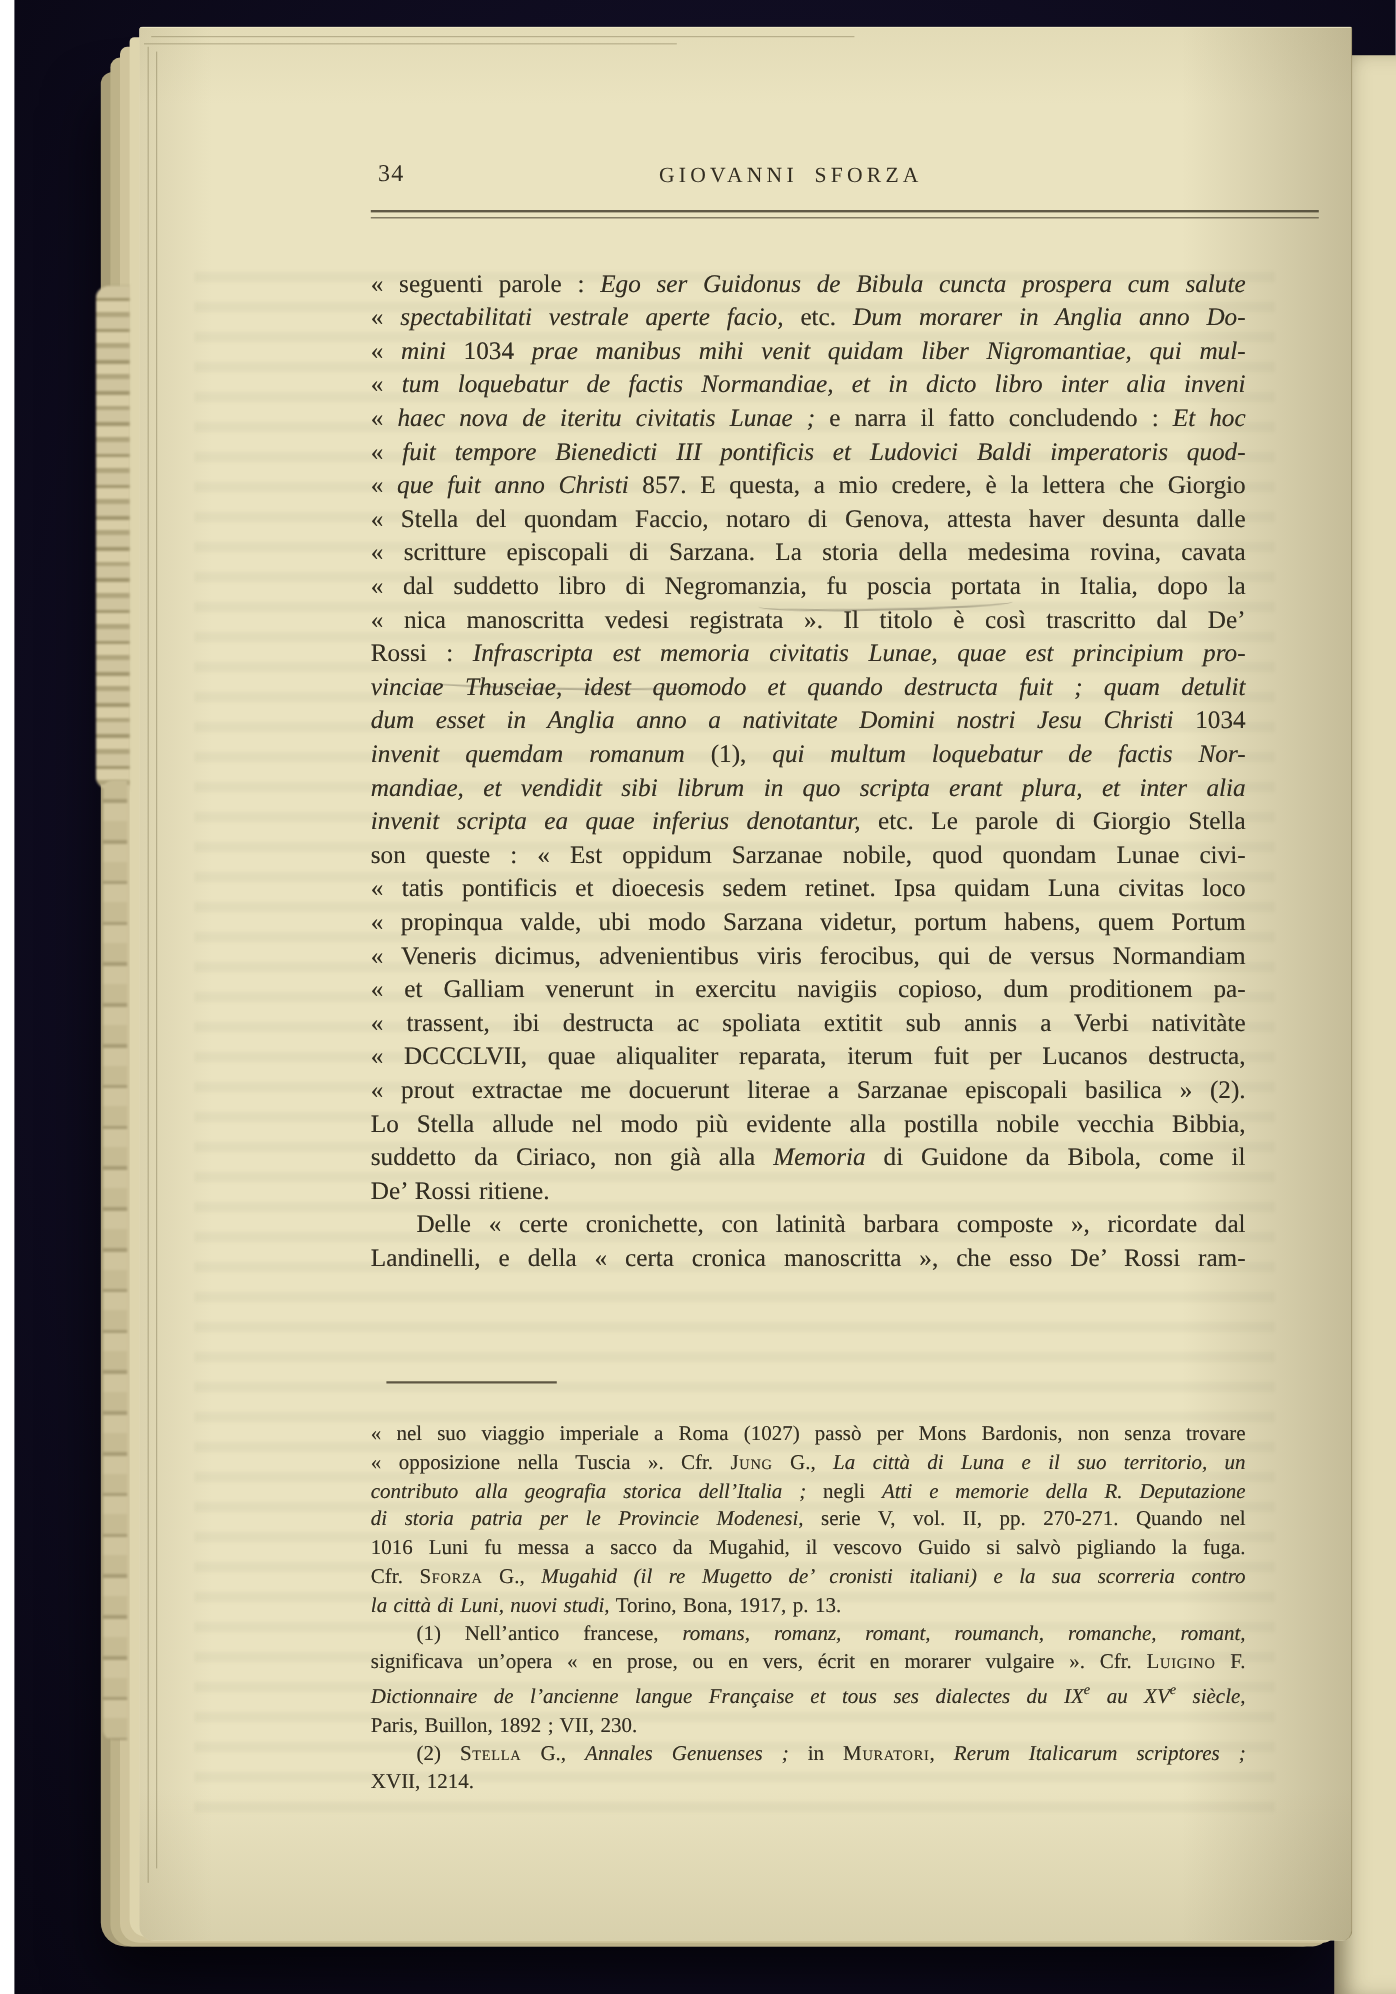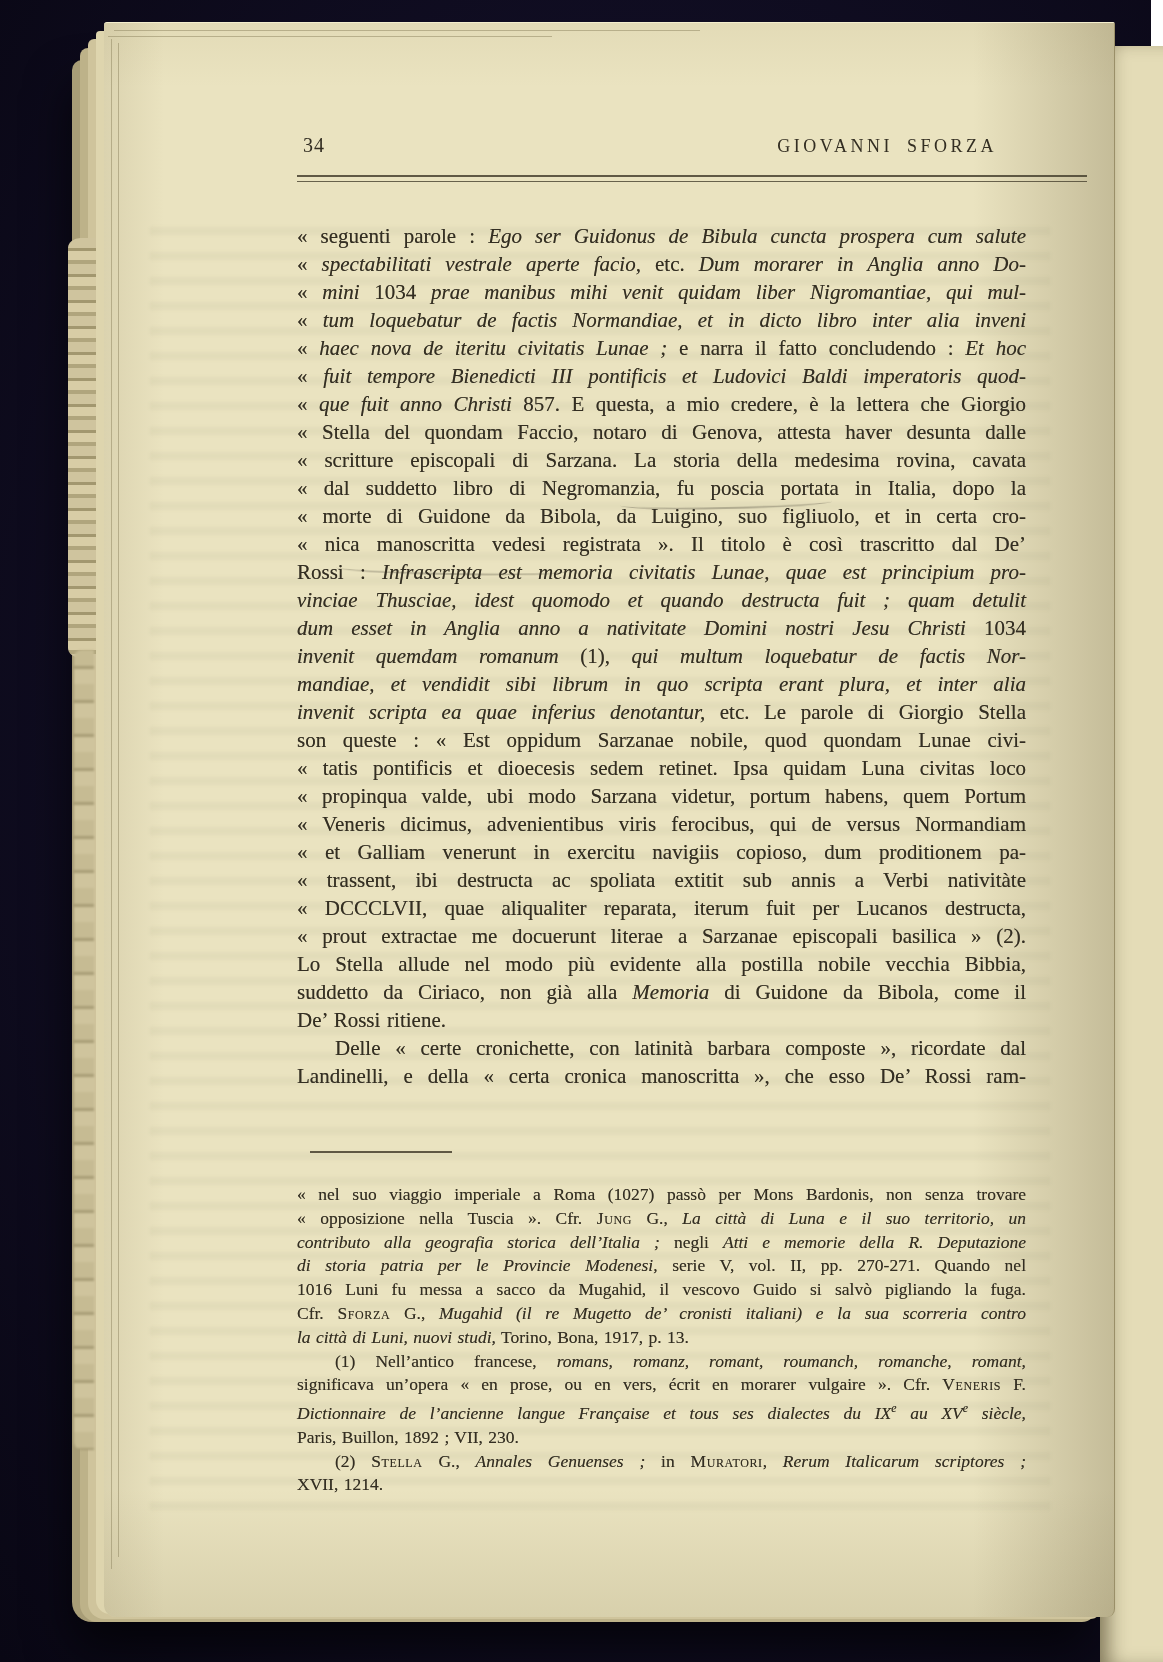--- a/index.html
+++ b/index.html
@@ -1,17 +1,17 @@
 <!DOCTYPE html>
 <html><head>
 <meta charset="utf-8">
 <style>
   html,body{margin:0;padding:0;}
   body{width:1163px;height:1662px;overflow:hidden;font-family:"Liberation Serif","DejaVu Serif",serif;}
-  .scene{position:absolute;left:0;top:0;width:1151px;height:1662px;
+  .scene{position:absolute;left:12px;top:0;width:1151px;height:1662px;
     background:radial-gradient(ellipse at 55% 45%, #16122c 0%, #100d22 55%, #090714 100%);}
   
   .sheet{position:absolute;}
   .s0{left:72px;top:60px;width:1018px;height:1562px;background:#a89d77;border-radius:10px 4px 16px 20px;
       box-shadow:0 26px 46px rgba(0,0,0,0.65);}
   .s1{left:80px;top:48px;width:1016px;height:1574px;background:#bdb289;border-radius:8px 4px 14px 18px;}
   .s2{left:88px;top:39px;width:1014px;height:1580px;background:#cfc49c;border-radius:6px 3px 12px 16px;}
   .s3{left:96px;top:31px;width:1012px;height:1583px;background:#ded5ae;border-radius:4px 3px 10px 14px;}
   
   .deckle{position:absolute;left:68px;top:238px;width:28px;height:420px;
@@ -40,21 +40,21 @@
   .bleed{position:absolute;left:150px;top:210px;width:900px;height:1300px;pointer-events:none;
       background:repeating-linear-gradient(to bottom, rgba(128,132,100,0.0) 0 17px, rgba(128,132,100,0.075) 17px 25px);
       filter:blur(1.4px);}
   
   .squiggle{position:absolute;height:9px;border-bottom:2px solid rgba(98,92,76,0.38);border-radius:50%;filter:blur(0.4px);}
   .sq1{left:620px;top:498px;width:212px;transform:rotate(-1.2deg);}
   .sq2{left:336px;top:564px;width:232px;transform:rotate(1deg);}
   
   .content{position:absolute;left:0;top:0;width:1163px;height:1662px;color:#332e22;}
   .pagenum{position:absolute;left:303px;top:134px;font-size:20px;letter-spacing:1px;}
-  .runtitle{position:absolute;left:297px;top:136px;width:700px;text-align:right;
+  .runtitle{position:absolute;left:297px;top:136px;width:700px;text-align:center;
       font-size:18px;letter-spacing:3.5px;word-spacing:6px;}
   .headrule{position:absolute;left:297px;top:175px;width:790px;height:4px;
       border-top:2px solid rgba(72,66,48,0.85);border-bottom:1px solid rgba(72,66,48,0.8);}
   .bodytext{position:absolute;left:297px;top:222px;width:729px;font-size:21px;line-height:28px;
       word-spacing:1.5px;text-shadow:0 0 0.4px rgba(51,46,34,0.55);}
   .fnrule{position:absolute;left:310px;top:1151px;width:142px;height:0;border-top:2.5px solid rgba(70,64,46,0.85);}
   .footnotes{position:absolute;left:297px;top:1183px;width:729px;font-size:17.5px;line-height:23.8px;
       word-spacing:1px;text-shadow:0 0 0.3px rgba(51,46,34,0.5);}
   .tl{text-align:justify;text-align-last:justify;}
   .tl.nj{text-align:left;text-align-last:left;}
@@ -95,21 +95,20 @@
         <div class="tl"><span>« seguenti parole : </span><span class="it">Ego ser Guidonus de Bibula cuncta prospera cum salute</span></div>
         <div class="tl"><span>« </span><span class="it">spectabilitati vestrale aperte facio,</span><span> etc. </span><span class="it">Dum morarer in Anglia anno Do-</span></div>
         <div class="tl"><span>« </span><span class="it">mini</span><span> 1034 </span><span class="it">prae manibus mihi venit quidam liber Nigromantiae, qui mul-</span></div>
         <div class="tl"><span>« </span><span class="it">tum loquebatur de factis Normandiae, et in dicto libro inter alia inveni</span></div>
         <div class="tl"><span>« </span><span class="it">haec nova de iteritu civitatis Lunae ;</span><span> e narra il fatto concludendo : </span><span class="it">Et hoc</span></div>
         <div class="tl"><span>« </span><span class="it">fuit tempore Bienedicti III pontificis et Ludovici Baldi imperatoris quod-</span></div>
         <div class="tl"><span>« </span><span class="it">que fuit anno Christi</span><span> 857. E questa, a mio credere, è la lettera che Giorgio</span></div>
         <div class="tl"><span>« Stella del quondam Faccio, notaro di Genova, attesta haver desunta dalle</span></div>
         <div class="tl"><span>« scritture episcopali di Sarzana. La storia della medesima rovina, cavata</span></div>
         <div class="tl"><span>« dal suddetto libro di Negromanzia, fu poscia portata in Italia, dopo la</span></div>
-        <div class="tl"><span>« morte di Guidone da Bibola, da Luigino, suo figliuolo, et in certa cro-</span></div>
         <div class="tl"><span>« nica manoscritta vedesi registrata ». Il titolo è così trascritto dal De’</span></div>
         <div class="tl"><span>Rossi : </span><span class="it">Infrascripta est memoria civitatis Lunae, quae est principium pro-</span></div>
         <div class="tl"><span class="it">vinciae Thusciae, idest quomodo et quando destructa fuit ; quam detulit</span></div>
         <div class="tl"><span class="it">dum esset in Anglia anno a nativitate Domini nostri Jesu Christi</span><span> 1034</span></div>
         <div class="tl"><span class="it">invenit quemdam romanum</span><span> (1), </span><span class="it">qui multum loquebatur de factis Nor-</span></div>
         <div class="tl"><span class="it">mandiae, et vendidit sibi librum in quo scripta erant plura, et inter alia</span></div>
         <div class="tl"><span class="it">invenit scripta ea quae inferius denotantur,</span><span> etc. Le parole di Giorgio Stella</span></div>
         <div class="tl"><span>son queste : « Est oppidum Sarzanae nobile, quod quondam Lunae civi-</span></div>
         <div class="tl"><span>« tatis pontificis et dioecesis sedem retinet. Ipsa quidam Luna civitas loco</span></div>
         <div class="tl"><span>« propinqua valde, ubi modo Sarzana videtur, portum habens, quem Portum</span></div>
@@ -129,20 +128,20 @@
 
     <div class="footnotes">
         <div class="tl"><span>« nel suo viaggio imperiale a Roma (1027) passò per Mons Bardonis, non senza trovare</span></div>
         <div class="tl"><span>« opposizione nella Tuscia ». Cfr. </span><span class="sc">Jung</span><span> G., </span><span class="it">La città di Luna e il suo territorio, un</span></div>
         <div class="tl"><span class="it">contributo alla geografia storica dell’Italia ;</span><span> negli </span><span class="it">Atti e memorie della R. Deputazione</span></div>
         <div class="tl"><span class="it">di storia patria per le Provincie Modenesi,</span><span> serie V, vol. II, pp. 270-271. Quando nel</span></div>
         <div class="tl"><span>1016 Luni fu messa a sacco da Mugahid, il vescovo Guido si salvò pigliando la fuga.</span></div>
         <div class="tl"><span>Cfr. </span><span class="sc">Sforza</span><span> G., </span><span class="it">Mugahid (il re Mugetto de’ cronisti italiani) e la sua scorreria contro</span></div>
         <div class="tl nj"><span class="it">la città di Luni, nuovi studi,</span><span> Torino, Bona, 1917, p. 13.</span></div>
         <div class="tl ind"><span>(1) Nell’antico francese, </span><span class="it">romans, romanz, romant, roumanch, romanche, romant,</span></div>
-        <div class="tl"><span>significava un’opera « en prose, ou en vers, écrit en morarer vulgaire ». Cfr. </span><span class="sc">Veneris</span><span> F.</span></div>
+        <div class="tl"><span>significava un’opera « en prose, ou en vers, écrit en morarer vulgaire ». Cfr. </span><span class="sc">Luigino</span><span> F.</span></div>
         <div class="tl"><span class="it">Dictionnaire de l’ancienne langue Française et tous ses dialectes du IX</span><span class="sup">e</span><span class="it"> au XV</span><span class="sup">e</span><span class="it"> siècle,</span></div>
         <div class="tl nj"><span>Paris, Buillon, 1892 ; VII, 230.</span></div>
         <div class="tl ind"><span>(2) </span><span class="sc">Stella</span><span> G., </span><span class="it">Annales Genuenses ;</span><span> in </span><span class="sc">Muratori</span><span>, </span><span class="it">Rerum Italicarum scriptores ;</span></div>
         <div class="tl nj"><span>XVII, 1214.</span></div>
       </div>
   </div>
 </div>
 
 </body></html>

